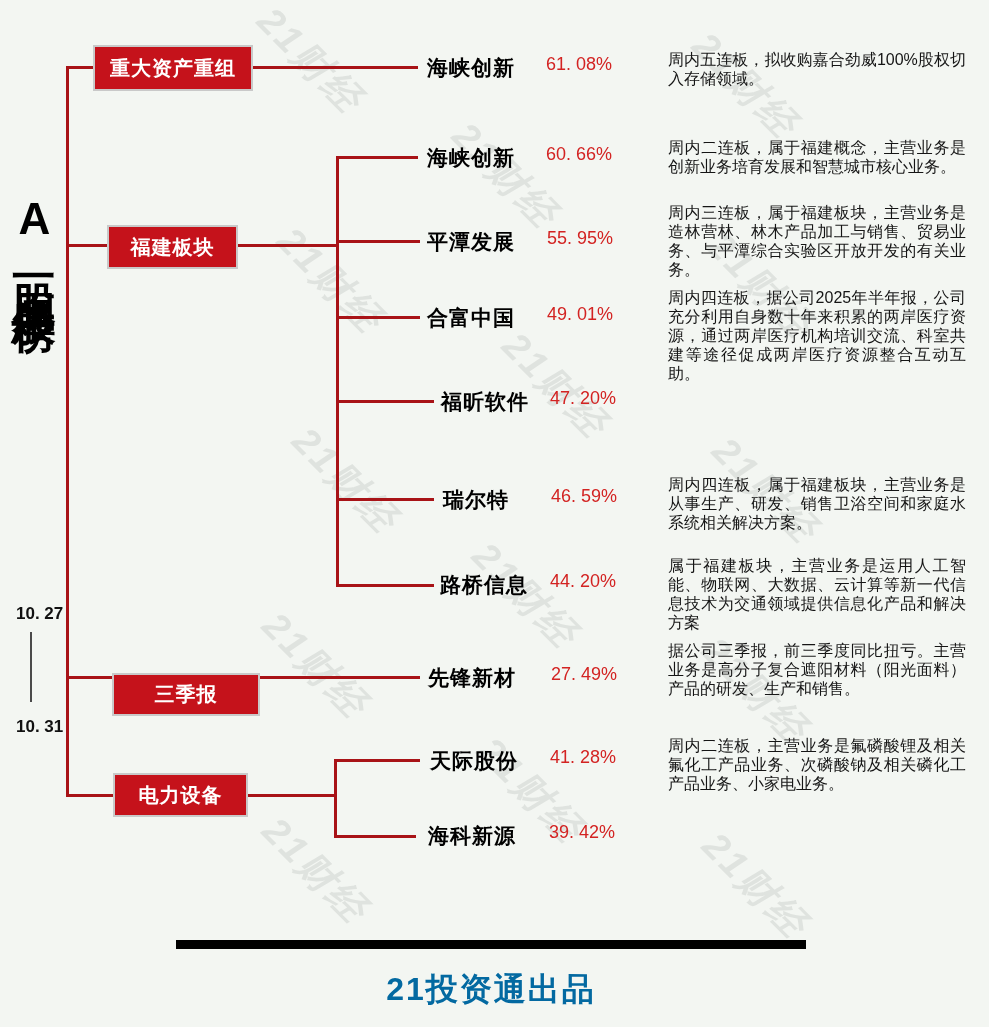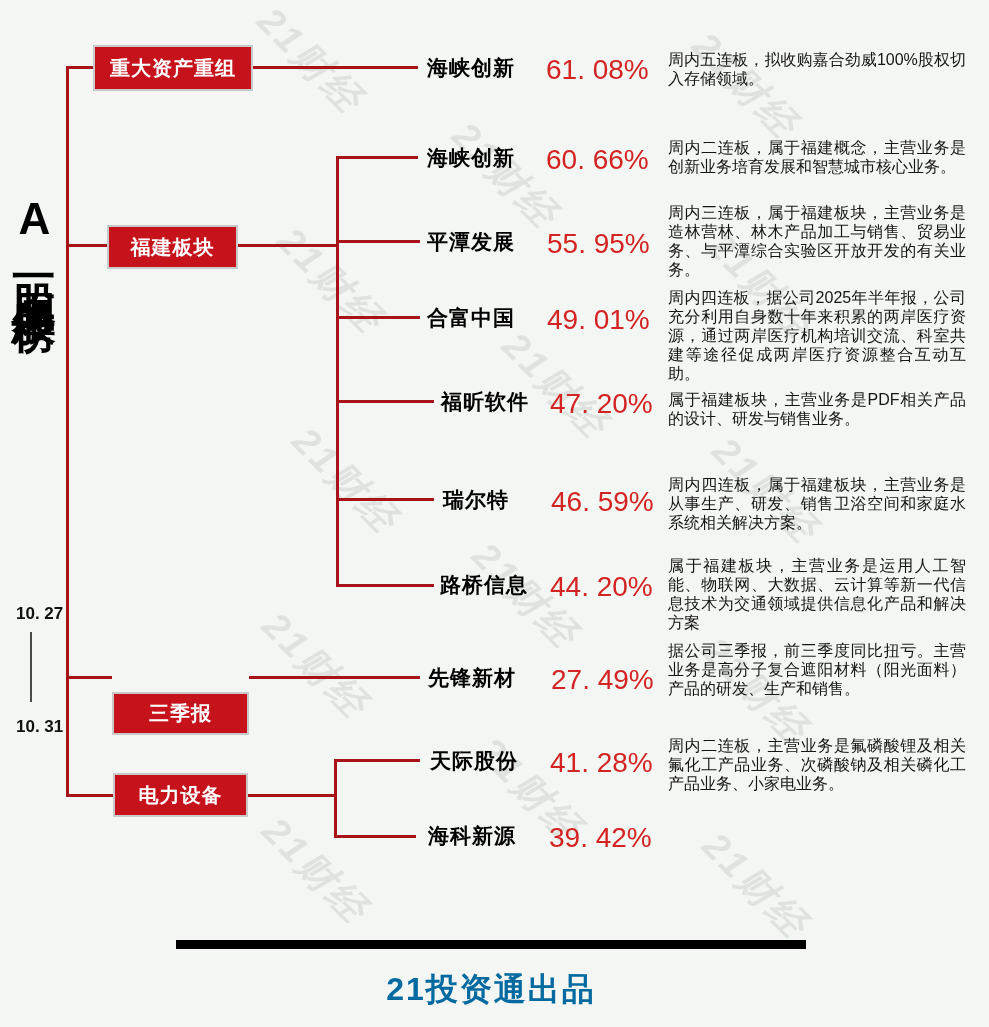--- a/index.html
+++ b/index.html
@@ -34,21 +34,21 @@
   }
   
   .date{position:absolute;left:16px;font-size:17px;font-weight:600;color:#111;}
   .date-line{position:absolute;left:30px;top:632px;width:2px;height:70px;background:#4a4a4a;}
   
   .s-name{
     position:absolute;font-size:21px;font-weight:700;color:#000;
     letter-spacing:1px;white-space:nowrap;
   }
   .s-pct{
-    position:absolute;font-size:28px;font-weight:500;
+    position:absolute;font-size:18px;font-weight:500;
     color:var(--pct-red,#d32322);white-space:nowrap;
   }
   .s-desc{
     position:absolute;left:668px;width:298px;
     font-size:16px;line-height:19px;color:#151515;
     word-break:break-all;text-align:justify;
   }
   
   .wm{
     position:absolute;font-size:38px;font-weight:700;font-style:italic;
@@ -103,21 +103,21 @@
   <div class="hline" style="left:66px;top:676px;width:46px"></div>
   <div class="hline" style="left:249px;top:676px;width:171px"></div>
   <div class="hline" style="left:66px;top:794px;width:47px"></div>
   <div class="hline" style="left:248px;top:794px;width:87px"></div>
   <div class="vline" style="left:334px;top:759px;height:79px"></div>
   <div class="hline" style="left:334px;top:759px;width:86px"></div>
   <div class="hline" style="left:334px;top:835px;width:82px"></div>
 
   <div class="cat-box" style="left:107px;top:225px;width:131px;height:44px">福建板块</div>
   <div class="cat-box" style="left:93px;top:45px;width:160px;height:46px">重大资产重组</div>
-  <div class="cat-box" style="left:112px;top:692px;width:137px;height:43px">三季报</div>
+  <div class="cat-box" style="left:112px;top:673px;width:148px;height:43px">三季报</div>
   <div class="cat-box" style="left:113px;top:773px;width:135px;height:44px">电力设备</div>
 
   <span class="s-name" style="left:427px;top:54px">海峡创新</span>
   <span class="s-pct" style="left:546px;top:54px">61. 08%</span>
   <span class="s-name" style="left:427px;top:144px">海峡创新</span>
   <span class="s-pct" style="left:546px;top:144px">60. 66%</span>
   <span class="s-name" style="left:427px;top:228px">平潭发展</span>
   <span class="s-pct" style="left:547px;top:228px">55. 95%</span>
   <span class="s-name" style="left:427px;top:304px">合富中国</span>
   <span class="s-pct" style="left:547px;top:304px">49. 01%</span>
@@ -131,21 +131,20 @@
   <span class="s-pct" style="left:551px;top:664px">27. 49%</span>
   <span class="s-name" style="left:430px;top:747px">天际股份</span>
   <span class="s-pct" style="left:550px;top:747px">41. 28%</span>
   <span class="s-name" style="left:428px;top:822px">海科新源</span>
   <span class="s-pct" style="left:549px;top:822px">39. 42%</span>
 
   <div class="s-desc" style="top:50px">周内五连板，拟收购嘉合劲威100%股权切入存储领域。</div>
   <div class="s-desc" style="top:203px">周内三连板，属于福建板块，主营业务是造林营林、林木产品加工与销售、贸易业务、与平潭综合实验区开放开发的有关业务。</div>
   <div class="s-desc" style="top:138px">周内二连板，属于福建概念，主营业务是创新业务培育发展和智慧城市核心业务。</div>
   <div class="s-desc" style="top:288px">周内四连板，据公司2025年半年报，公司充分利用自身数十年来积累的两岸医疗资源，通过两岸医疗机构培训交流、科室共建等途径促成两岸医疗资源整合互动互助。</div>
-  <div class="s-desc" style="top:390px">属于福建板块，主营业务是PDF相关产品的设计、研发与销售业务。</div>
   <div class="s-desc" style="top:475px">周内四连板，属于福建板块，主营业务是从事生产、研发、销售卫浴空间和家庭水系统相关解决方案。</div>
   <div class="s-desc" style="top:556px">属于福建板块，主营业务是运用人工智能、物联网、大数据、云计算等新一代信息技术为交通领域提供信息化产品和解决方案</div>
   <div class="s-desc" style="top:641px">据公司三季报，前三季度同比扭亏。主营业务是高分子复合遮阳材料（阳光面料）产品的研发、生产和销售。</div>
   <div class="s-desc" style="top:736px">周内二连板，主营业务是氟磷酸锂及相关氟化工产品业务、次磷酸钠及相关磷化工产品业务、小家电业务。</div>
 
   <div class="footer-bar"></div>
   <div class="footer-text">21投资通出品</div>
 
 </div>
 

